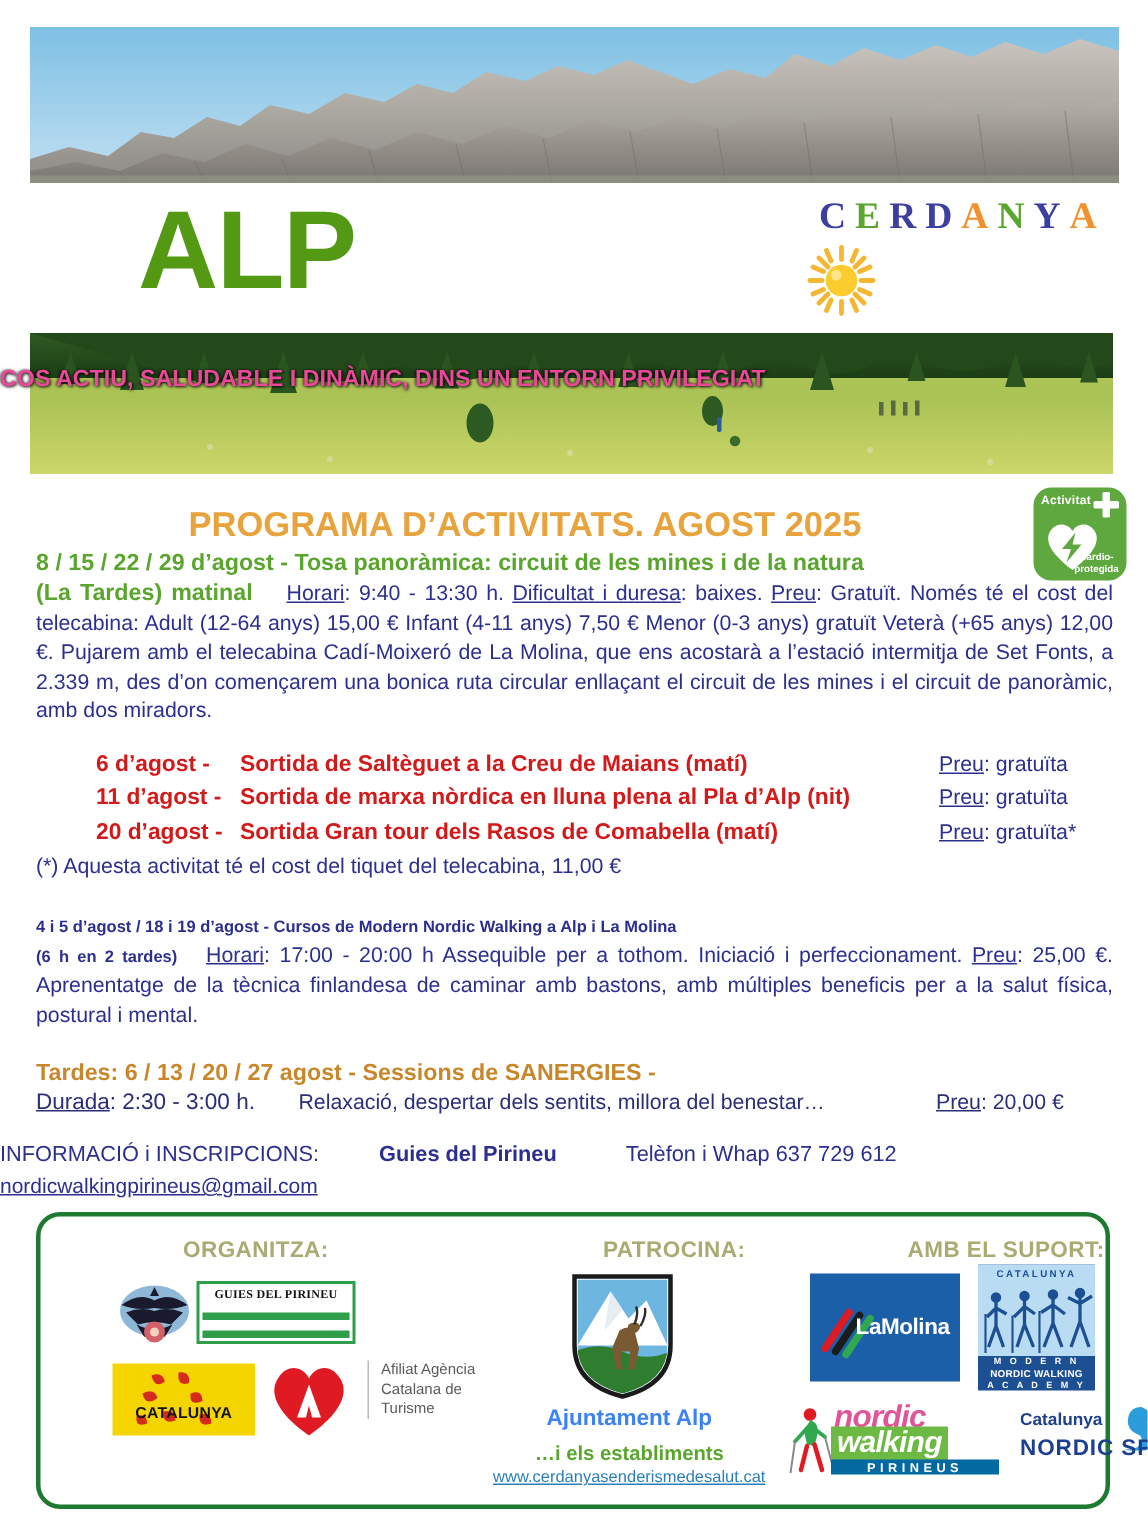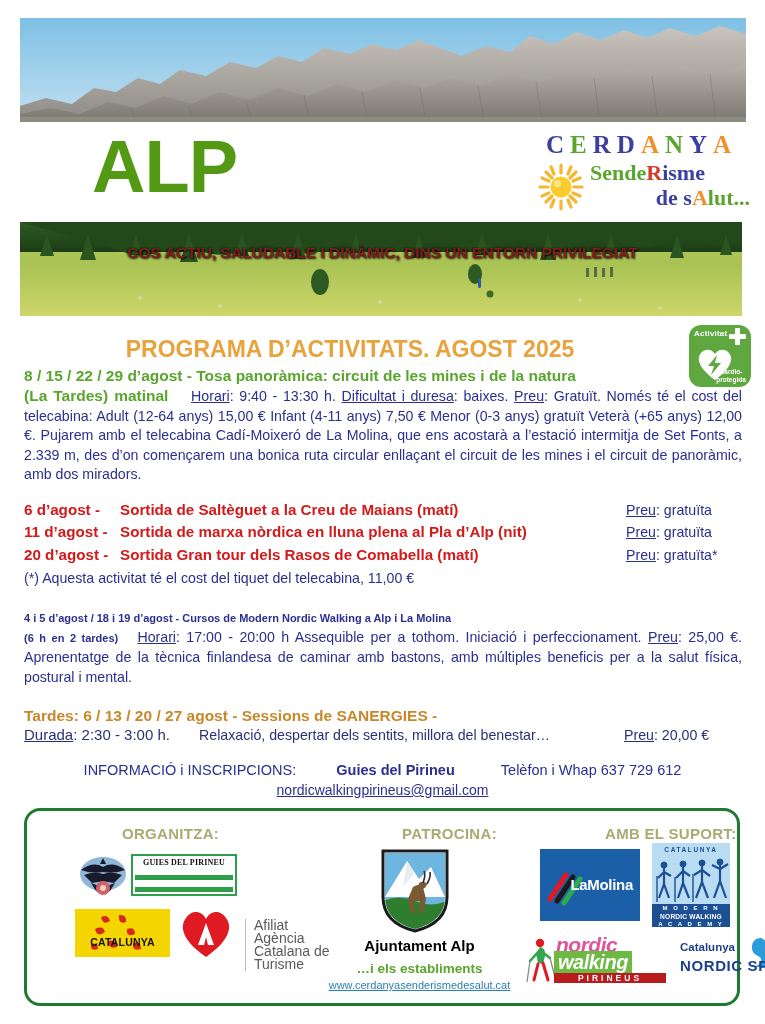--- a/index.html
+++ b/index.html
@@ -60,22 +60,21 @@
   .org { color: #f0912d; }
 
   
   .photo-meadow {
     position: absolute; left: 20px; top: 222px;
     width: 722px; height: 94px; overflow: hidden;
   }
   .photo-meadow svg { display:block; width:100%; height:100%; }
   .meadow-text {
     position: absolute; left: 0; top: 244px; width: 765px;
-    text-align: center;
-    font-size: 15.5px; font-weight: bold; color: #7f1d1d;
+    font-size: 15.5px; font-weight: bold; color: #ec4899;
     letter-spacing: 0px;
     text-shadow: 1px 1px 2px rgba(0,0,0,.85), -1px 0 2px rgba(0,0,0,.6);
     font-family: "Liberation Sans", sans-serif;
   }
 
   
   .aed-badge {
     position: absolute; right: 14px; top: 325px;
     width: 62px; height: 62px; border-radius: 12px;
     background: #5fa83f; overflow: hidden;
@@ -122,21 +121,21 @@
   }
   .body-txt {
     color: #2b2f8f; font-size: 14.2px; line-height: 19.6px;
     text-align: justify;
   }
   .body-txt u, .u { text-decoration: underline; }
   .nowrap { white-space: nowrap; }
 
   
   .red-rows { margin-top: 14px; }
-  .red-row { display: flex; align-items: baseline; line-height: 21.5px; }
+  .red-row { display: flex; align-items: baseline; line-height: 21.5px; margin-left: 40px; }
   .red-row .rr-date {
     color: #d31919; font-weight: bold; font-size: 15.2px; width: 96px; flex: 0 0 96px;
   }
   .red-row .rr-name {
     color: #d31919; font-weight: bold; font-size: 15.2px; flex: 1 1 auto;
   }
   .red-row .rr-price {
     color: #2b2f8f; font-size: 14.2px; flex: 0 0 116px; text-align: left;
   }
   .note-star { color: #2b2f8f; font-size: 14.2px; line-height: 20px; margin-top: 2px; }
@@ -144,21 +143,21 @@
   .sp-1 { height: 20px; }
   .sp-2 { height: 18px; }
 
   .sanergies-line { display: flex; align-items: baseline; }
   .sanergies-line .sl-a { flex: 0 0 175px; font-size: 15px; }
   .sanergies-line .sl-b { flex: 1 1 auto; font-size: 14.2px; }
   .sanergies-line .sl-c { flex: 0 0 118px; font-size: 14.2px; }
 
   
   .info-block {
-    position: absolute; left: 0; top: 760px; width: 765px; text-align: center;
+    position: absolute; left: 0; top: 760px; width: 765px; text-align: left;
     color: #2b2f8f;
   }
   .info-row1 { font-size: 14.5px; line-height: 20px; }
   .info-row1 .i-lbl { display:inline-block; }
   .info-row1 .i-org { display:inline-block; font-weight: bold; margin-left: 36px; }
   .info-row1 .i-tel { display:inline-block; margin-left: 42px; }
   .info-mail {
     font-size: 14px; text-decoration: underline; color: #2b2f8f; margin-top: 2px;
   }
 
@@ -196,28 +195,28 @@
     position:absolute; left:18px; top:98px; width:95px; height:48px;
     background:#f5d500; overflow:hidden;
   }
   .cat-logo .cl-txt {
     position:absolute; left:0; bottom:9px; width:100%; text-align:center;
     font-size:10.5px; font-weight:bold; color:#111; letter-spacing:.2px;
   }
   .heart-logo { position:absolute; left:120px; top:94px; width:58px; height:54px; }
   .afiliat-txt {
     position:absolute; left:188px; top:96px; width:86px;
-    font-size:14px; line-height:13px; color:#5a5a5a;
-    border-left:1px solid #b9b9b9; padding-left:8px;margin-top:12px;
+    font-size:10px; line-height:13px; color:#5a5a5a;
+    border-left:1px solid #b9b9b9; padding-left:8px;
   }
 
   .alp-shield { position:absolute; left:72px; top:36px; width:72px; height:88px; }
   .alp-caption {
     position:absolute; left:0; top:126px; width:225px; text-align:center;
-    font-size:15px; font-weight:bold; color:#000000;
+    font-size:15px; font-weight:bold; color:#3b82f6;
   }
   .establ {
     position:absolute; left:0; top:150px; width:225px; text-align:center;
     font-size:13.5px; font-weight:bold; color:#5aa52d;
   }
   .web-url {
     position:absolute; left:0; top:168px; width:225px; text-align:center;
     font-size:11px; color:#2b7fb8; text-decoration: underline;
   }
 
@@ -260,21 +259,21 @@
     position:absolute; left:30px; top:0px;
     font-size:21px; font-weight:bold; font-style:italic; color:#e0559a;
     letter-spacing:-.5px; font-family:"Liberation Sans", sans-serif;
   }
   .nwp .nw-walking {
     position:absolute; left:28px; top:18px; background:#6cb944; padding:0 4px;
     font-size:20px; font-weight:bold; font-style:italic; color:#ffffff;
     letter-spacing:-.5px;
   }
   .nwp .nw-pirineus {
-    position:absolute; left:28px; top:40px; width:112px; background:#b91c1c;
+    position:absolute; left:28px; top:40px; width:112px; background:#0369a1;
     font-size:8.5px; font-weight:bold; color:#ffffff; text-align:center;
     letter-spacing:3px;
   }
   .nspirit { position:absolute; left:148px; top:128px; width:152px; height:48px; }
   .nspirit .ns-cat {
     position:absolute; left:0; top:2px; font-size:11.5px; font-weight:bold; color:#1d3f8f;
   }
   .nspirit .ns-main {
     position:absolute; left:0; top:18px; font-size:15px; font-weight:bold;
     color:#1d3f8f; letter-spacing:.6px;
@@ -330,28 +329,20 @@
         <svg viewBox="0 0 54 50" aria-hidden="true">
           <g stroke="#f5b731" stroke-width="3.2" stroke-linecap="round">
             <path d="M27 3 L27 11 M27 39 L27 47 M6 25 L14 25 M40 25 L48 25
                      M12 10 L18 16 M36 34 L42 40 M42 10 L36 16 M18 34 L12 40
                      M17 5 L20 12 M34 38 L37 45 M8 16 L15 19 M39 31 L46 34
                      M8 34 L15 31 M39 19 L46 16 M17 45 L20 38 M34 12 L37 5"></path>
           </g>
           <circle cx="27" cy="25" r="10.5" fill="#fccb2e"></circle>
           <circle cx="23.5" cy="21.5" r="3.6" fill="#fde58a"></circle>
         </svg>
-      </div>
-      <div class="sender-lines">
-        <div class="l1">
-          <span class="grn">Sende</span><span style="color:#d33a2a">R</span><span class="blu">isme</span>
-        </div>
-        <div class="l2">
-          <span class="blu">de s</span><span class="org">A</span><span class="grn">lut...</span>
-        </div>
       </div>
     </div>
   </div>
 
   <div class="photo-meadow">
     <svg viewBox="0 0 722 94" preserveAspectRatio="none" aria-hidden="true">
       <defs>
         <linearGradient id="mdw" x1="0" y1="0" x2="0" y2="1">
           <stop offset="0" stop-color="#b9cc60"></stop>
             <stop offset="0.45" stop-color="#a9c254"></stop>

